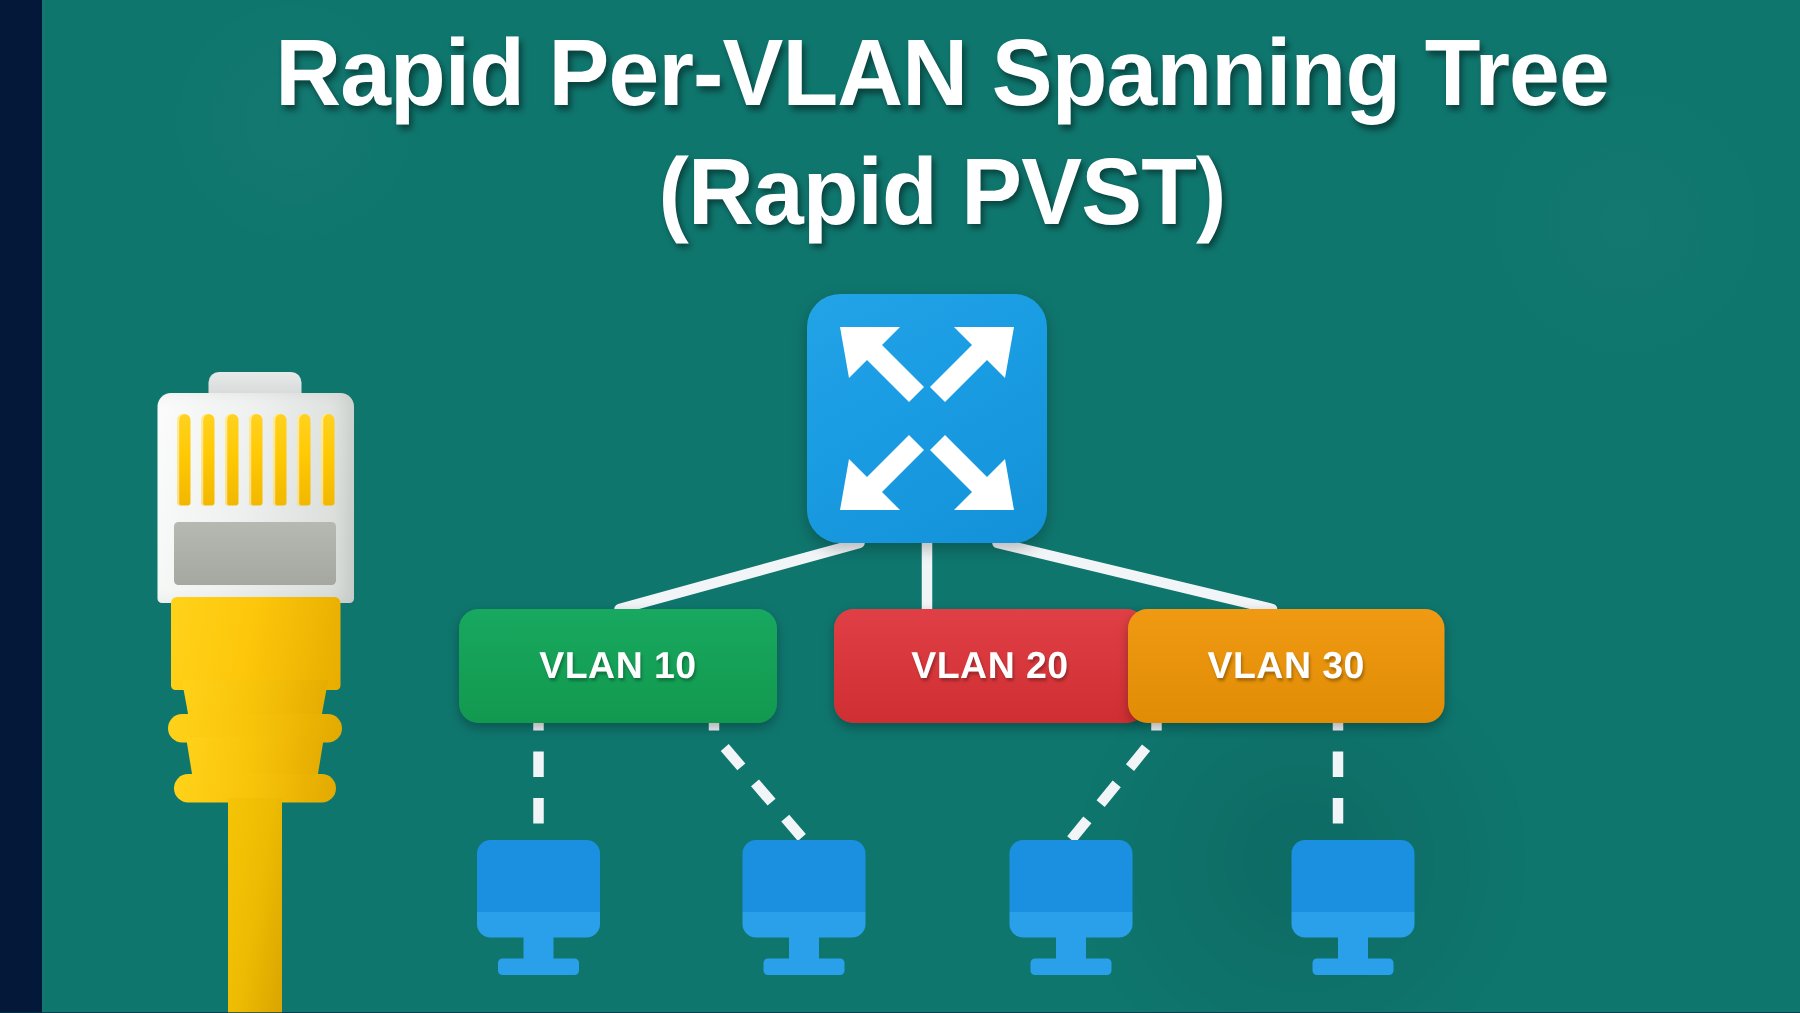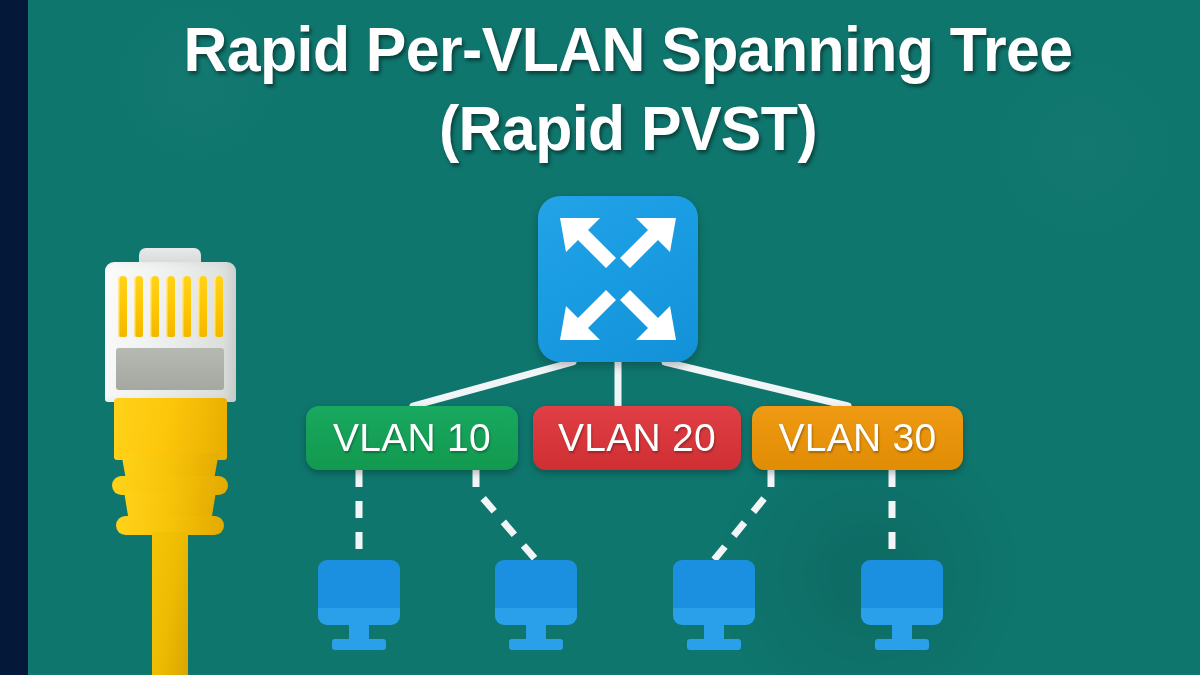--- a/index.html
+++ b/index.html
@@ -103,32 +103,32 @@
     position: absolute; left: 510px; top: 196px; width: 160px; height: 166px;
     background: linear-gradient(150deg,#23a3e8 0%, #1a9ce2 45%, #1391d8 100%);
     border-radius: 22px;
     box-shadow: 0 4px 10px rgba(0,0,0,.25);
   }
   #switch svg { position: absolute; left: 0; top: 0; }
 
   
   .vlan {
     position: absolute;
-    height: 64px;
+    height: 76px;
     border-radius: 13px;
     display: flex; align-items: center; justify-content: center;
     color: #ffffff;
-    font-size: 39px;
-    font-weight: 400;
+    font-size: 25px;
+    font-weight: 700;
     letter-spacing: .3px;
     text-shadow: 1px 2px 2px rgba(0,0,0,.28);
     box-shadow: 0 3px 7px rgba(0,0,0,.28);
   }
   #vlan10 { left: 278px; top: 406px; width: 212px; background: linear-gradient(180deg,#18a85f 0%, #12994f 100%); }
-  #vlan20 { left: 505px; top: 406px; width: 208px; background: linear-gradient(180deg,#e04045 0%, #cf2f33 100%); }
+  #vlan20 { left: 528px; top: 406px; width: 208px; background: linear-gradient(180deg,#e04045 0%, #cf2f33 100%); }
   #vlan30 { left: 724px; top: 406px; width: 211px; background: linear-gradient(180deg,#f09a13 0%, #e08c04 100%); }
 
   
   .pc { position: absolute; width: 82px; height: 90px; }
   .pc .scr {
     position: absolute; left: 0; top: 0; width: 82px; height: 65px;
     background: linear-gradient(180deg,#1b8fe0 0%, #1b8fe0 74%, #2aa0ea 74%, #2aa0ea 100%);
     border-radius: 9px;
   }
   .pc .neck {

